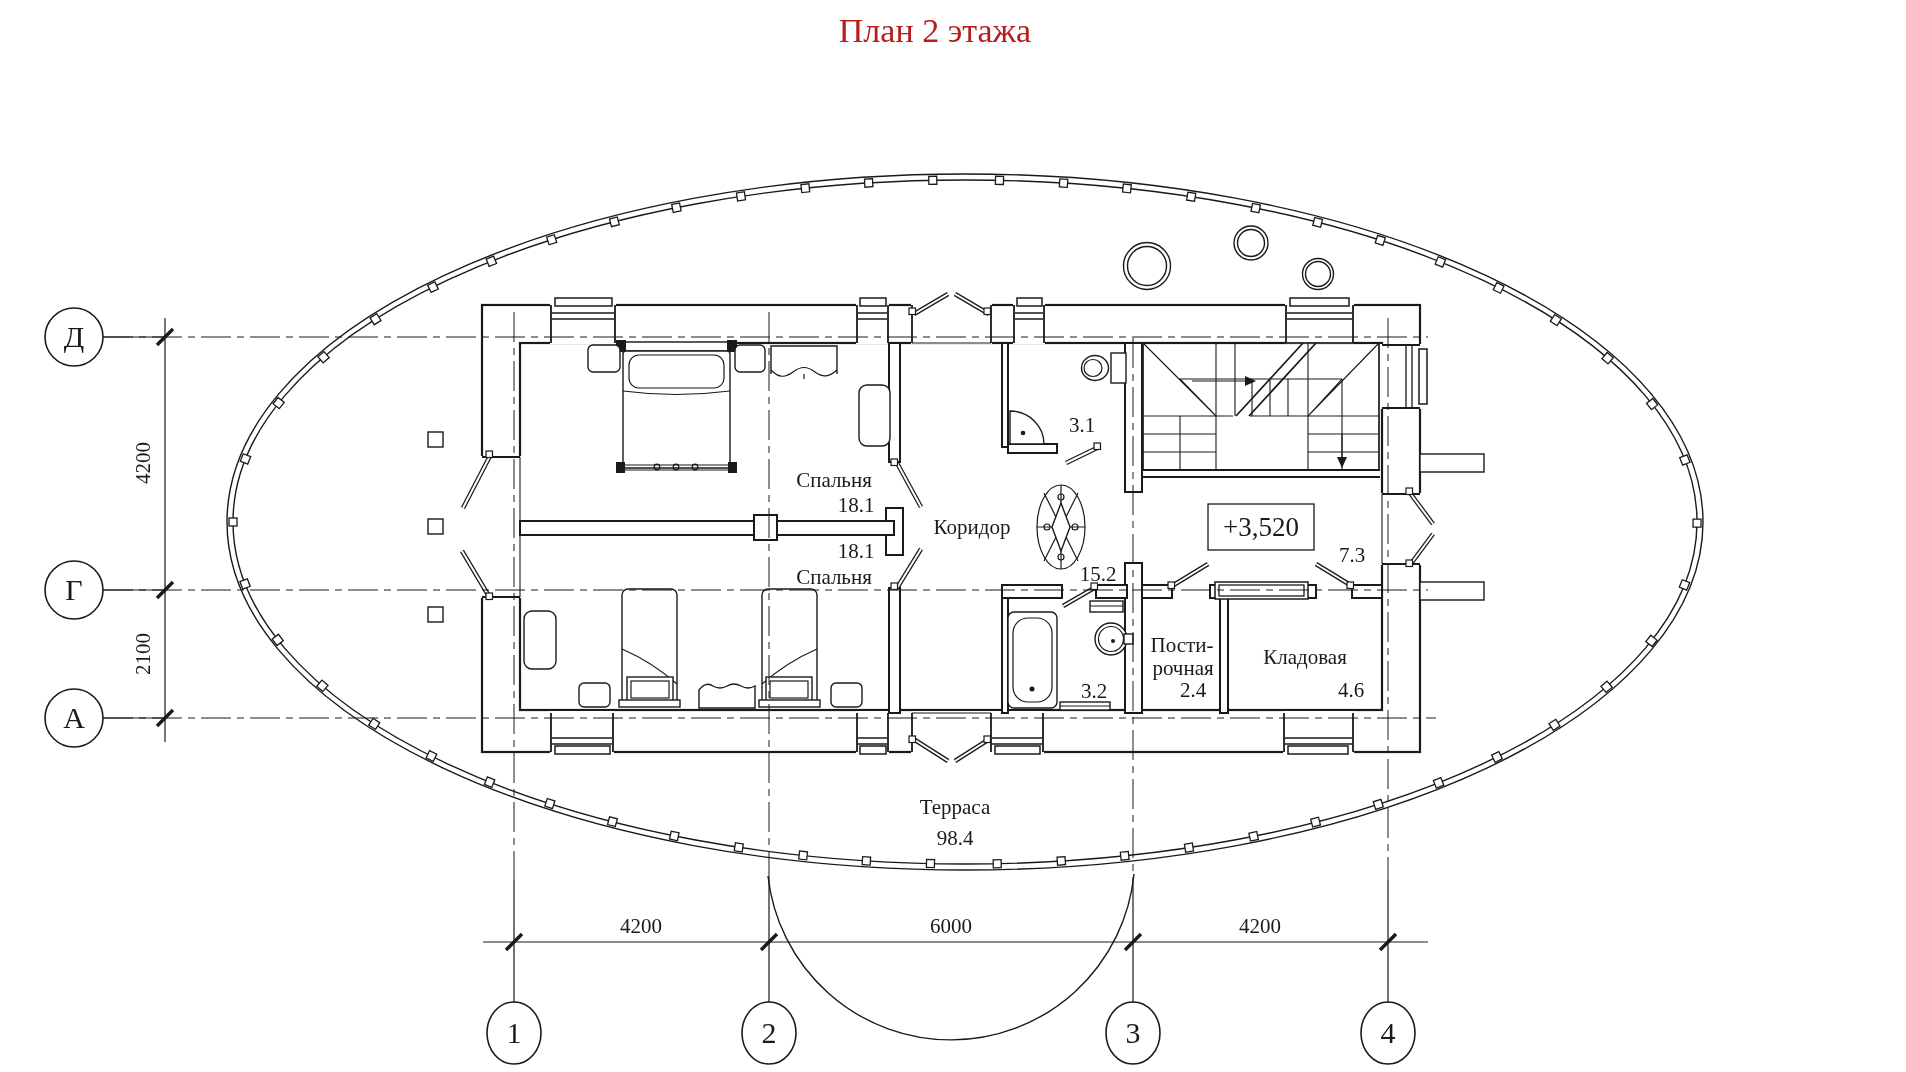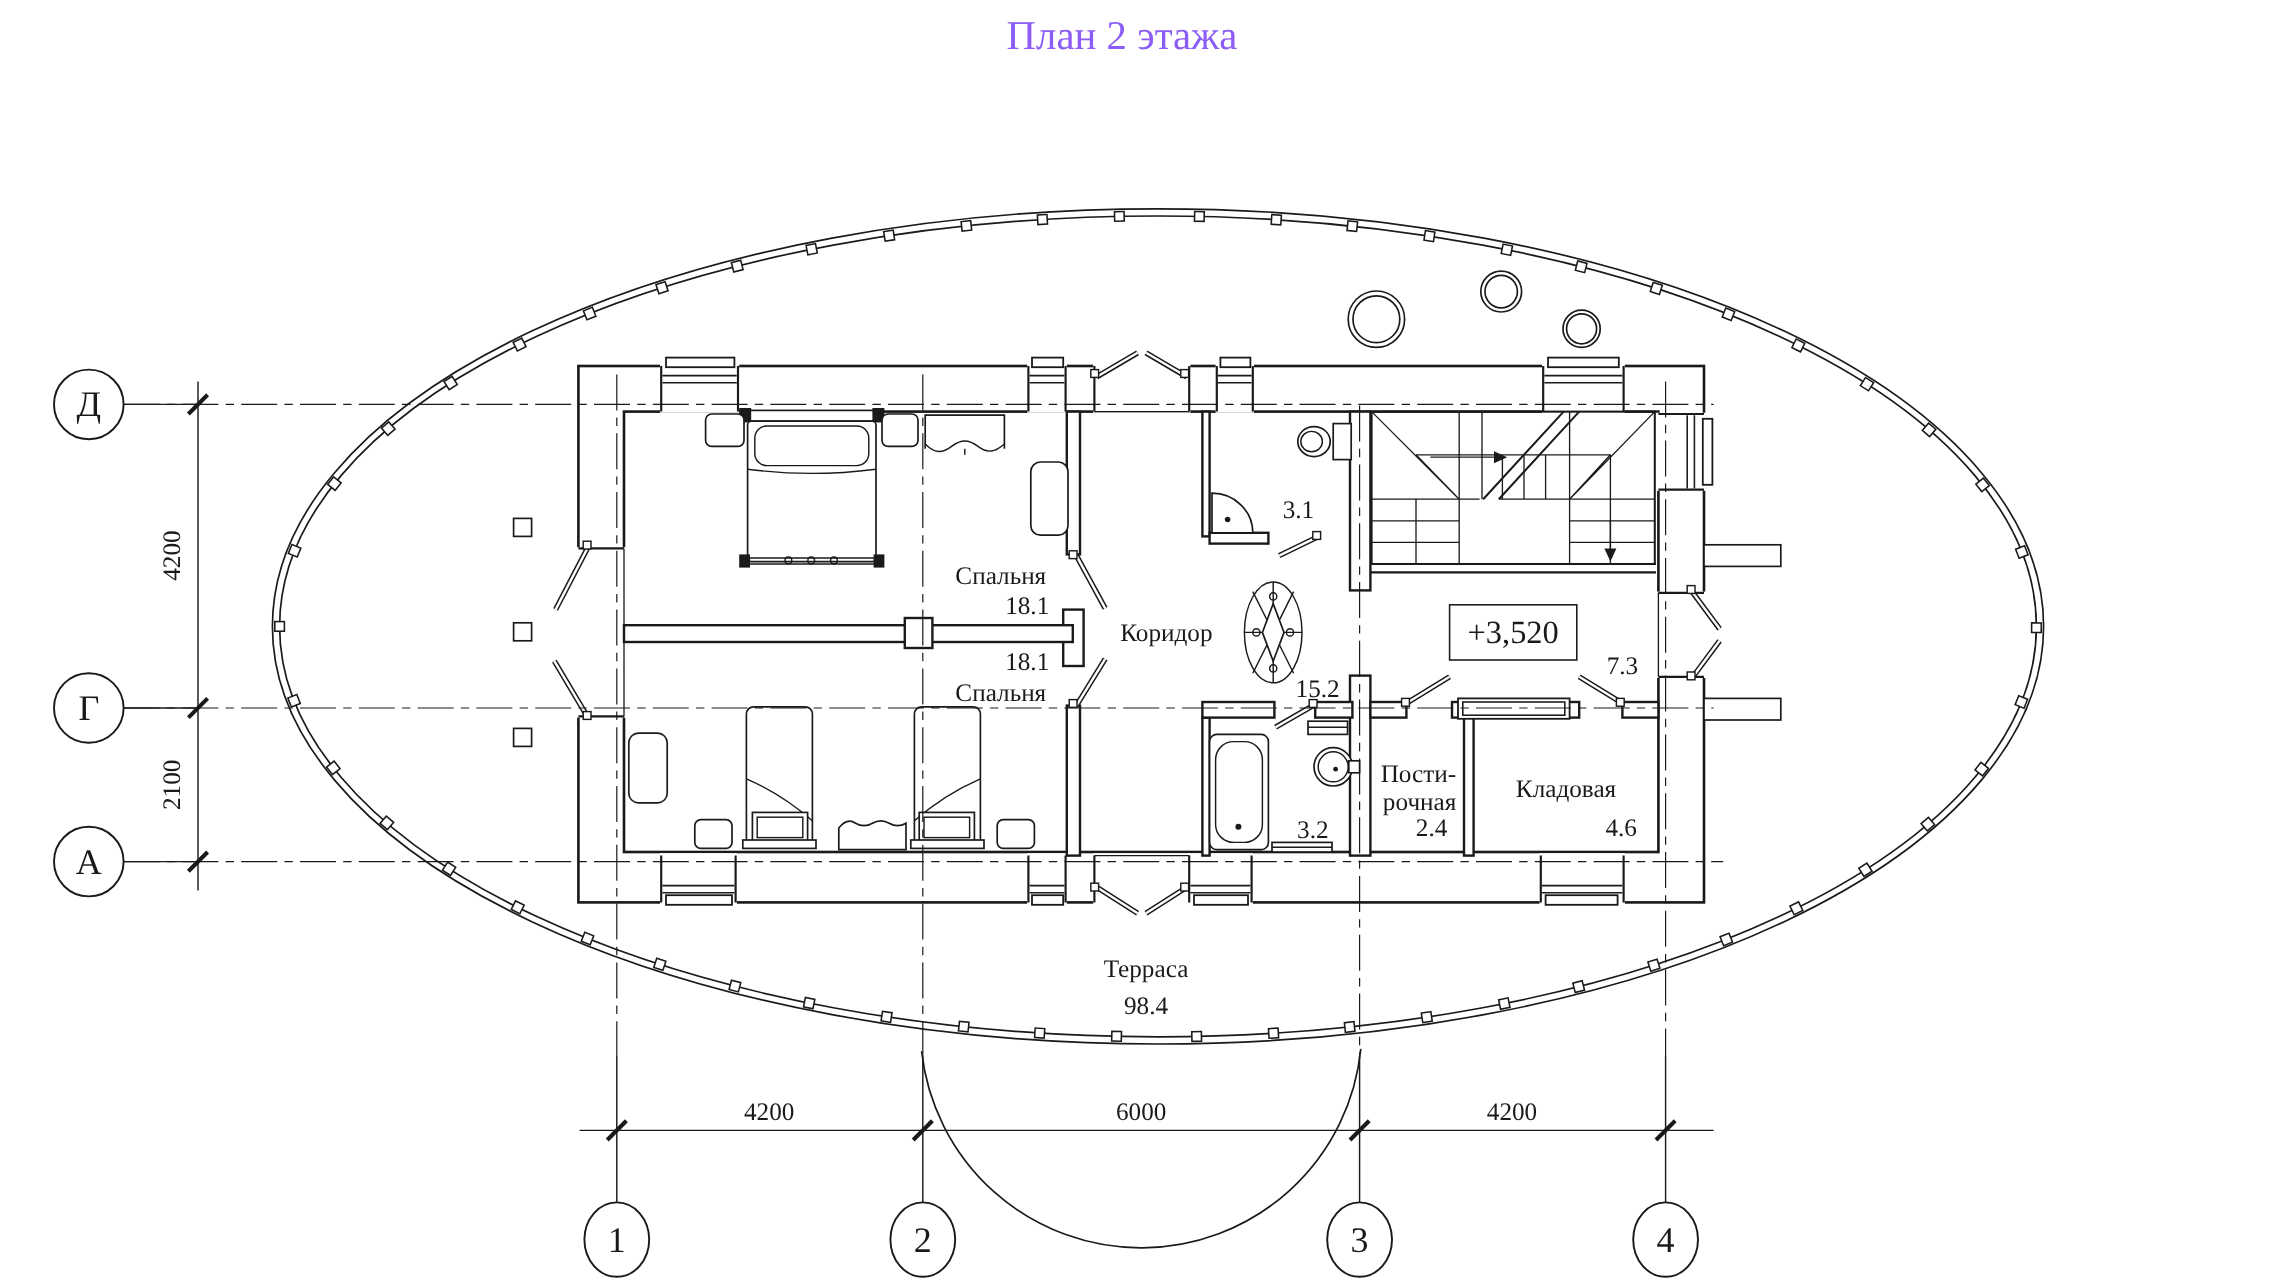--- a/index.html
+++ b/index.html
@@ -1,17 +1,17 @@
 <!DOCTYPE html>
 <html><head>
 <meta charset="utf-8">
 <style>
   html,body{margin:0;padding:0;background:#fff;}
   #stage{position:relative;width:1906px;height:1072px;background:#fff;overflow:hidden;
-         font-family:"Liberation Serif","DejaVu Serif",serif;color:#8b5cf6;}
+         font-family:"Liberation Serif","DejaVu Serif",serif;color:#b91c1c;}
   #plan-title{position:absolute;left:935px;top:12px;transform:translateX(-50%);
         font-size:34px;white-space:nowrap;}
   svg text{font-family:"Liberation Serif","DejaVu Serif",serif;fill:#1a1a1a;}
   .lbl{font-size:21px;text-anchor:middle;}
   .lbl-big{font-size:27px;text-anchor:middle;}
   .bubtxt{font-size:30px;text-anchor:middle;}
   .wl{fill:none;stroke:#1a1a1a;stroke-width:2.2;}
   .ww{fill:#fff;stroke:#1a1a1a;stroke-width:2;}
   .er{fill:#fff;stroke:none;}
   .j{stroke:#1a1a1a;stroke-width:1.8;fill:none;}

